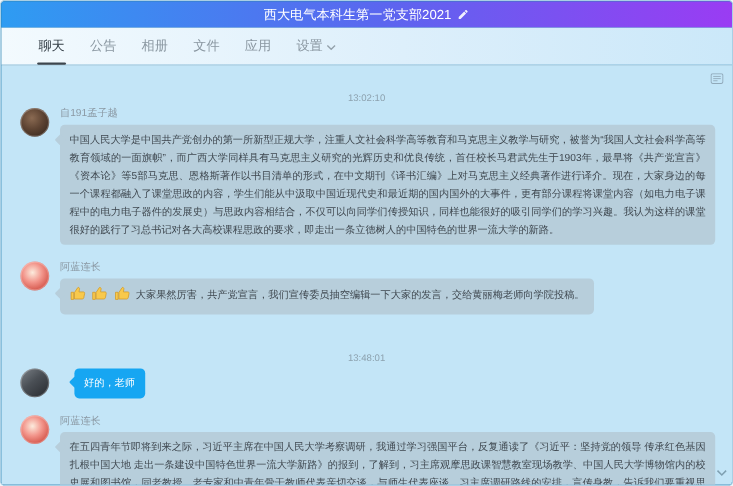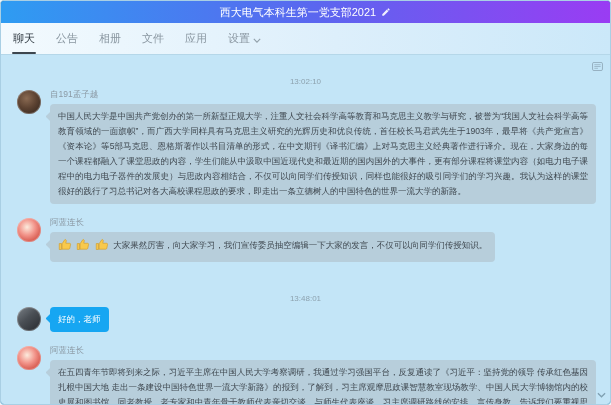--- a/index.html
+++ b/index.html
@@ -15,21 +15,21 @@
     background:linear-gradient(90deg,#2e9cf2 0%,#5b66ef 52%,#9a3cf3 100%);
     display:flex; align-items:center; justify-content:center; gap:5px;
     color:#ffffff; font-size:11px;
   }
   .edit-ic{ display:inline-flex; align-items:center; cursor:pointer; }
   
   .tabbar{
     height:32px; flex:none; position:relative;
     background:linear-gradient(90deg,#f3fafe 0%,#ddeffb 55%,#cbe8f9 100%);
     border-bottom:1px solid #b5d7e9;
-    display:flex; align-items:center; padding-left:12px; gap:21px;
+    display:flex; align-items:center; padding-left:31px; gap:21px;
     font-size:11px; color:#8a97a1;
   }
   .tab{ position:relative; cursor:pointer; display:flex; align-items:center; gap:3px; }
   .tab.active{ color:#323c44; }
   .tab.active::after{
     content:""; position:absolute; left:-1px; right:-1px; bottom:-8px;
     height:2px; background:#3d464e; border-radius:1px;
   }
   
   .chat{
@@ -49,21 +49,21 @@
   .bubble{
     position:relative; background:#b7cedb; border-radius:4px;
     padding:5px 8px; color:#3f4850; font-size:8.5px; line-height:15px;
     display:inline-block; max-width:100%; text-align:justify;
   }
   .bubble::before{
     content:""; position:absolute; left:-3px; top:9px; width:7px; height:7px;
     background:inherit; transform:rotate(45deg); border-radius:1px;
   }
   .bubble.full{ display:block; }
-  .bubble.blue{ background:#16a6f2; color:#ffffff; margin-top:2px; }
+  .bubble.blue{ background:#16a6f2; color:#ffffff; margin-top:2px;margin-left:12px; }
   .bubble.blue::before{ top:8px; }
   .txt{ white-space:pre-wrap; }
   .thumb{ display:inline-block; vertical-align:-4px; margin-right:1px; }
 </style>
 </head>
 <body>
 
 <div class="window">
 
   <div class="titlebar">
@@ -130,21 +130,21 @@
                 <path fill="#f8c94c" stroke="#d19a27" d="M6.5 19.5V10.8l4.2-6.3c.3-.5 1-.7 1.5-.4.8.4 1.2 1.3 1 2.2L12.5 10h6c1 0 1.8.9 1.6 1.9l-1.2 6c-.2.9-1 1.6-2 1.6H6.5z"></path>
               </svg></span>
           <span class="thumb"><svg width="15" height="15" viewBox="0 0 24 24">
                 <path fill="#f8c94c" stroke="#d19a27" d="M2 10.5h3.5V20H2z"></path>
                 <path fill="#f8c94c" stroke="#d19a27" d="M6.5 19.5V10.8l4.2-6.3c.3-.5 1-.7 1.5-.4.8.4 1.2 1.3 1 2.2L12.5 10h6c1 0 1.8.9 1.6 1.9l-1.2 6c-.2.9-1 1.6-2 1.6H6.5z"></path>
               </svg></span>
           <span class="thumb"><svg width="15" height="15" viewBox="0 0 24 24">
                 <path fill="#f8c94c" stroke="#d19a27" d="M2 10.5h3.5V20H2z"></path>
                 <path fill="#f8c94c" stroke="#d19a27" d="M6.5 19.5V10.8l4.2-6.3c.3-.5 1-.7 1.5-.4.8.4 1.2 1.3 1 2.2L12.5 10h6c1 0 1.8.9 1.6 1.9l-1.2 6c-.2.9-1 1.6-2 1.6H6.5z"></path>
               </svg></span>
-          <span class="txt">大家果然厉害，向大家学习，我们宣传委员抽空编辑一下大家的发言，不仅可以向同学们传授知识。</span>
+          <span class="txt">大家果然厉害，共产党宣言，我们宣传委员抽空编辑一下大家的发言，交给黄丽梅老师向学院投稿。</span>
         </div>
       </div>
     </div>
 
     <div class="ts">13:48:01</div>
     <div class="msg">
       <div class="avatar" style="background:linear-gradient(140deg, #7c8288 0%, #4a4f55 45%, #26292e 100%)"></div>
       <div class="mbody">
         <div class="bubble blue">
           <span class="txt">好的，老师</span>

